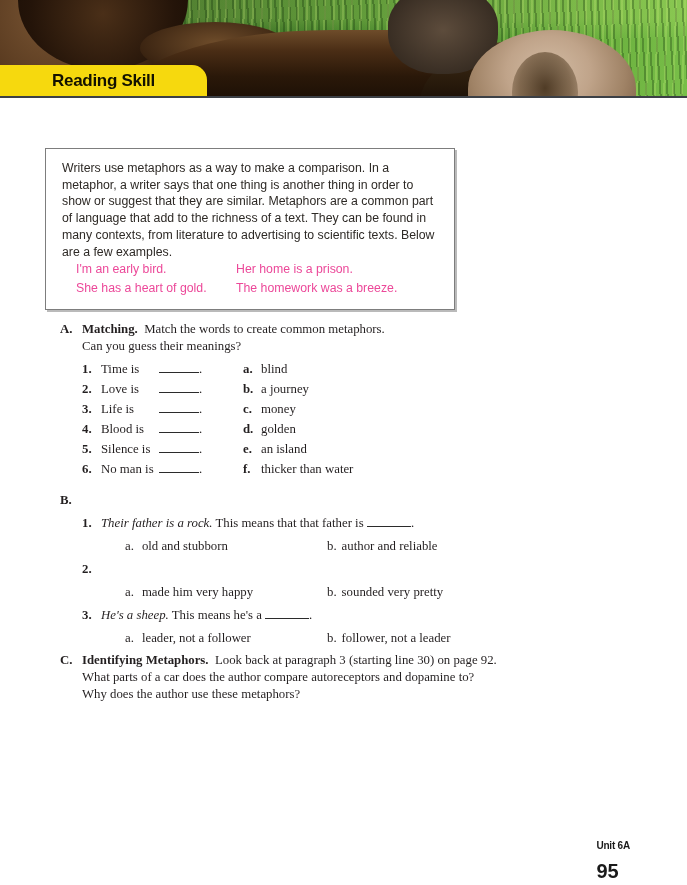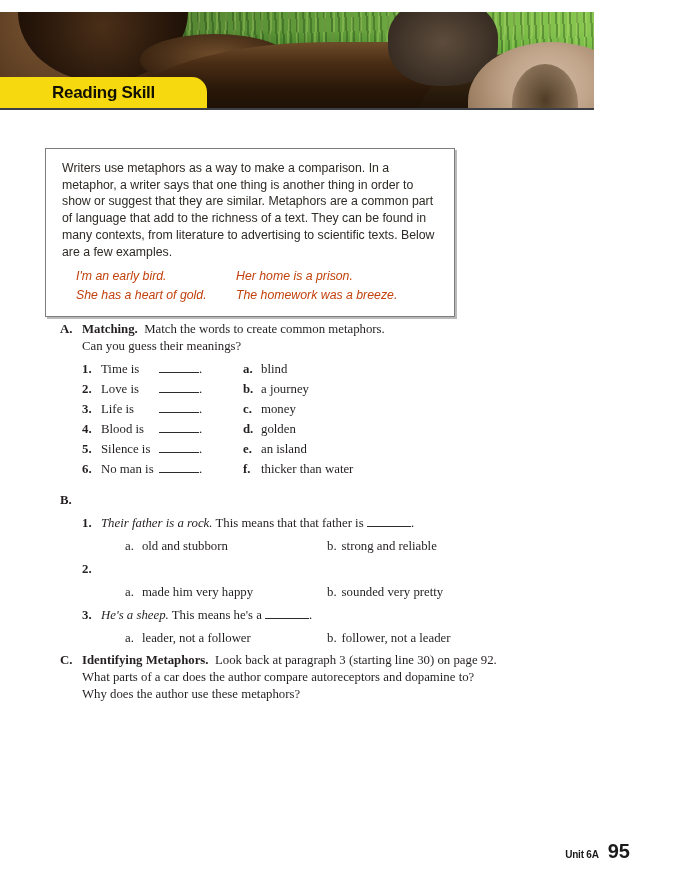--- a/index.html
+++ b/index.html
@@ -5,21 +5,21 @@
   * { margin:0; padding:0; box-sizing:border-box; }
   html,body { background:#e8e8e8; }
   .page {
     position:relative; width:687px; height:885px; margin:0 auto;
     background:#ffffff; overflow:hidden;
     font-family:"Liberation Serif", serif; color:#231f20;
   }
 
   
   .banner {
-    position:absolute; top:12px; left:0; width:594px; height:98px; overflow:hidden;
+    position:absolute; top:0; left:0; width:687px; height:98px; overflow:hidden;
     background:linear-gradient(96deg,#1c3a12 0%,#2c5a1c 22%,#3f7d27 48%,#569734 70%,#6cb13f 88%,#79bf49 100%);
     border-bottom:2px solid #3c4046;
     text-align:right;
   }
   .grass-texture {
     position:absolute; inset:0;
     background:
       repeating-linear-gradient(92deg, rgba(215,245,130,0.22) 0 2px, rgba(0,0,0,0) 2px 9px),
       repeating-linear-gradient(86deg, rgba(15,45,8,0.30) 0 2px, rgba(0,0,0,0) 2px 7px),
       linear-gradient(180deg, rgba(190,230,110,0.25) 0 18px, rgba(0,0,0,0) 40px);
@@ -78,24 +78,24 @@
     color:#1535cb; letter-spacing:0.2px;
   }
 
   
   .intro-box {
     position:absolute; top:148px; left:45px; width:410px;
     border:1px solid #7d7d7d; box-shadow:2px 2px 0 rgba(130,130,130,0.55);
     background:#fff; padding:11px 14px 12px 16px;
     font-family:"Liberation Sans", sans-serif; font-size:12.3px; line-height:1.36; color:#2e2a26;
   }
-  .intro-box p { margin-bottom:7px; }
+  .intro-box p { }
   .examples { padding-left:14px; }
   .ex-row { display:flex; line-height:1.5; }
-  .ex-row span { font-style:italic; color:#c2410c; }
+  .ex-row span { color:#ec4899; }
   .ex-col1 { width:160px; }
 
   
   .section { position:absolute; left:60px; font-size:12.8px; line-height:17px; }
   .sec-head { display:flex; }
   .sec-letter { width:22px; font-weight:bold; flex-shrink:0; }
   .sec-title { font-weight:bold; }
   .sec-body { width:420px; }
 
   #section-a { top:321px; width:450px; }
@@ -118,21 +118,21 @@
   .b-opt-b { display:flex; }
   .b-opt-letter { margin-right:8px; }
   .b-opt-letter-b { margin-right:5px; }
 
   #section-c { top:652px; width:440px; }
 
   
   .folio {
     position:absolute; top:840px; right:57px;
     display:flex; align-items:baseline; gap:9px;
-    font-family:"Liberation Sans", sans-serif; font-weight:bold; color:#1a1a1a;
+    font-family:"Liberation Sans", sans-serif; font-weight:bold; color:#1a1a1a;flex-direction:column;
   }
   .folio .unit { font-size:10px; letter-spacing:-0.2px; }
   .folio .pnum { font-size:20px; }
 </style>
 </head>
 <body>
 
 <div class="page">
 
   <div class="banner">
@@ -238,21 +238,21 @@
           <span>This means that that father is</span>
           <span class="b-blank"></span><span>.</span></span>
       </div>
       <div class="b-opts">
         <span class="b-opt-a">
           <span class="b-opt-letter">a.</span>
           <span>old and stubborn</span>
         </span>
         <span class="b-opt-b">
           <span class="b-opt-letter-b">b.</span>
-          <span>strong and reliable</span>
+          <span>author and reliable</span>
         </span>
       </div>
     </div>
 
     <div class="b-item">
       <div class="b-stem-row">
         <span class="b-num">2.</span>
       </div>
       <div class="b-opts">
         <span class="b-opt-a">

